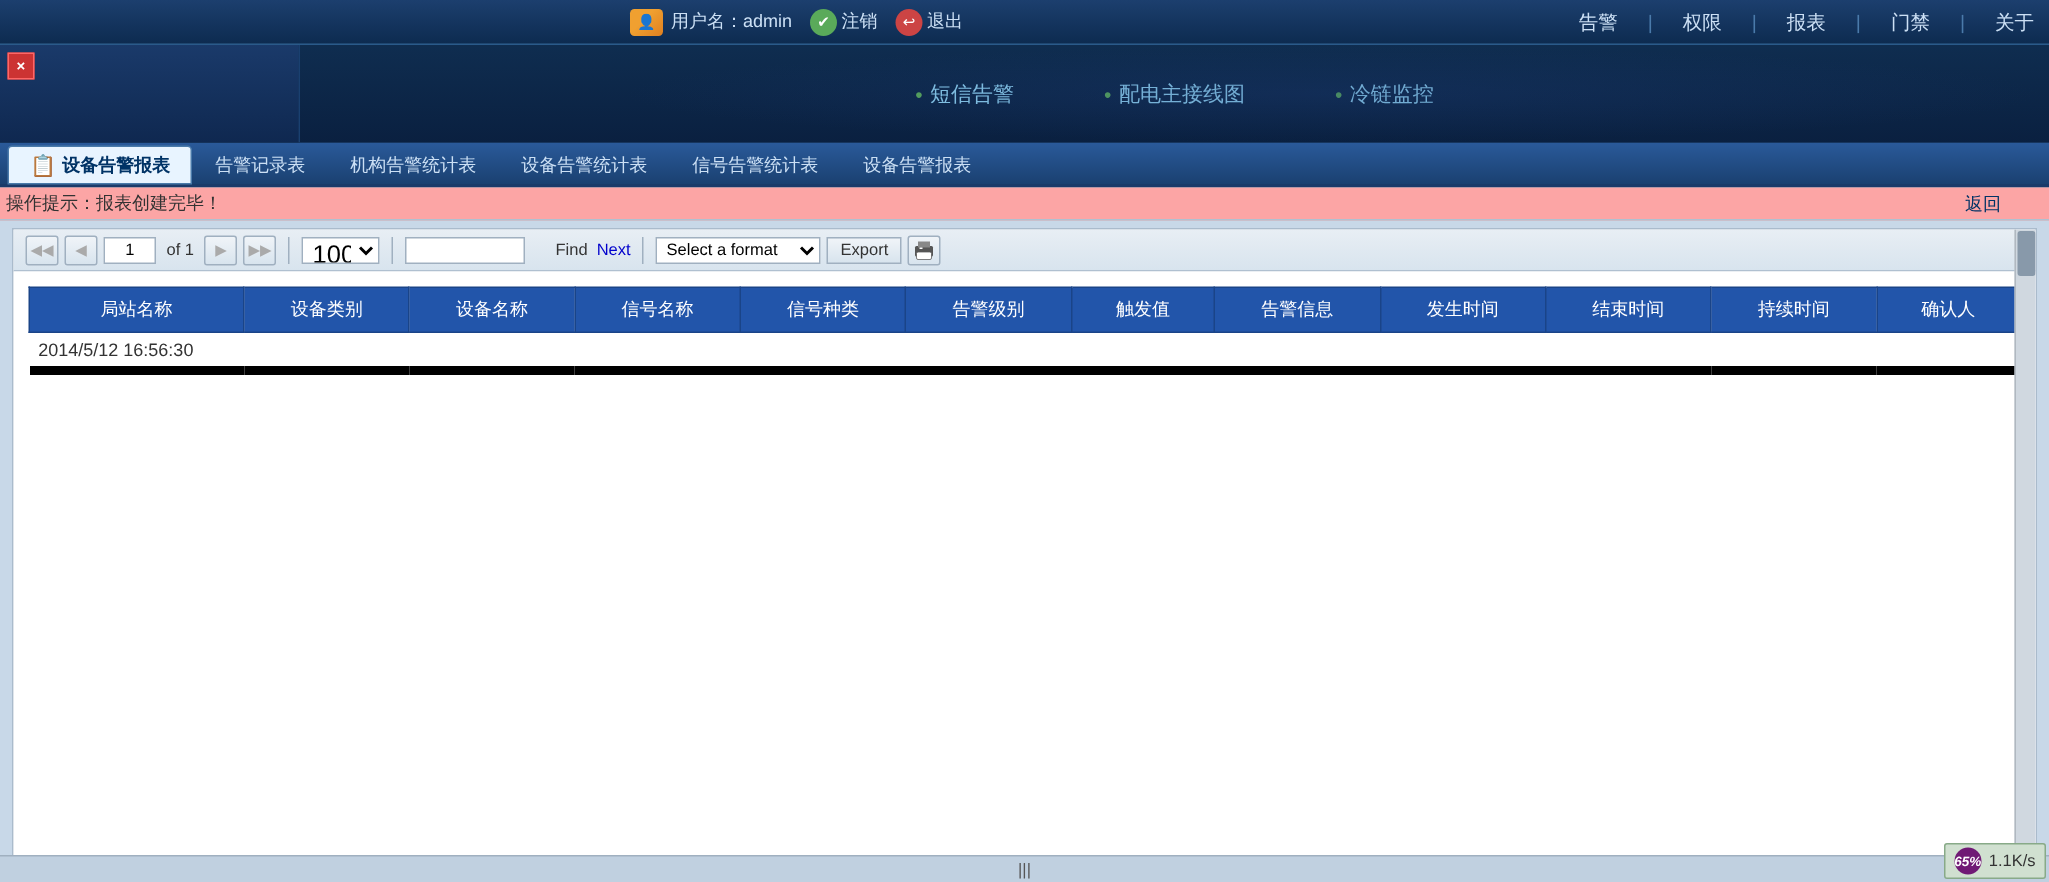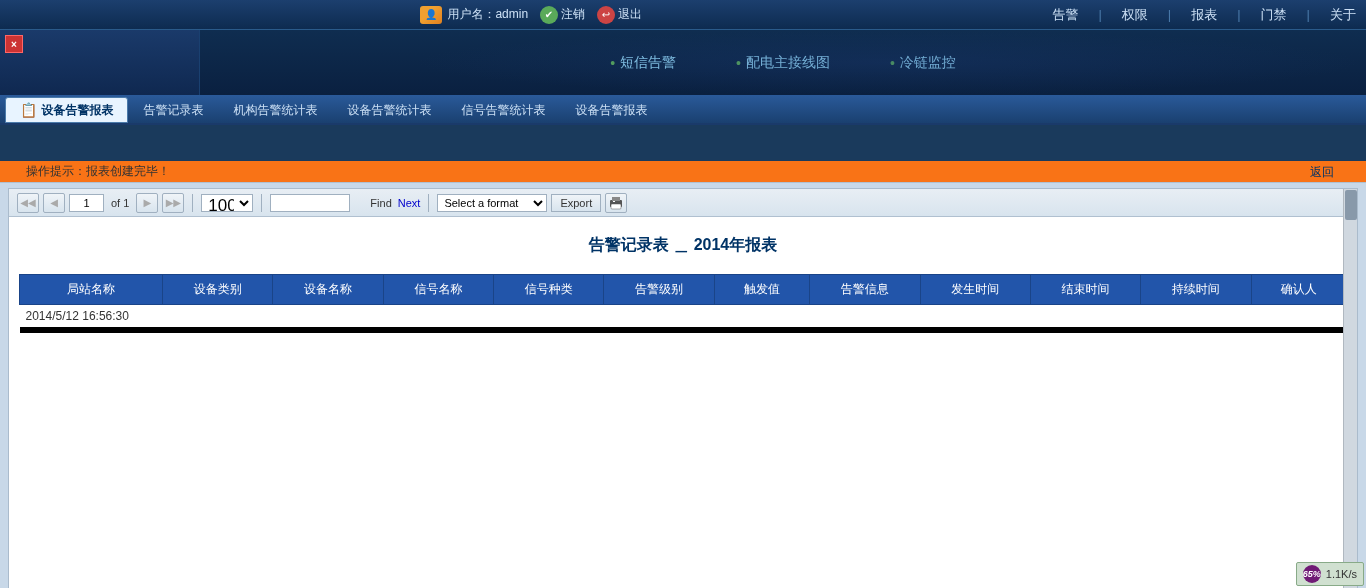--- a/index.html
+++ b/index.html
@@ -190,30 +190,29 @@
 
     
     .content-area {
       background: #c8d8e8;
       height: calc(588px - 30px - 65px - 30px);
       position: relative;
     }
 
     
     .notice-bar {
-      background: #f97316;
+      background: #fca5a5;
       height: 22px;
       display: flex;
       align-items: center;
-      padding: 0 26px;
+      padding: 0 4px;
       font-size: 12px;
       color: #333;
       border-bottom: 1px solid #b0c0d0;
       justify-content: space-between;
-      margin-top: 36px;
     }
 
     
     .report-viewer {
       background: white;
       margin: 5px 8px;
       border: 1px solid #aabbcc;
       height: calc(100% - 32px);
       overflow: hidden;
       position: relative;
@@ -540,21 +539,20 @@
         <svg width="16" height="14" viewBox="0 0 16 14">
           <rect x="2" y="4" width="12" height="7" rx="1" fill="#555"></rect>
           <rect x="4" y="1" width="8" height="4" fill="#888"></rect>
           <rect x="3" y="8" width="10" height="5" rx="1" fill="white" stroke="#555" stroke-width="0.5"></rect>
           <rect x="5" y="5" width="2" height="1" fill="white"></rect>
         </svg>
       </div>
     </div>
 
     <div class="report-content">
-      <div class="report-title">告警记录表 ＿ 2014年报表</div>
       <table class="report-table">
         <thead>
           <tr>
             <th>局站名称</th>
             <th>设备类别</th>
             <th>设备名称</th>
             <th>信号名称</th>
             <th>信号种类</th>
             <th>告警级别</th>
             <th>触发值</th>

